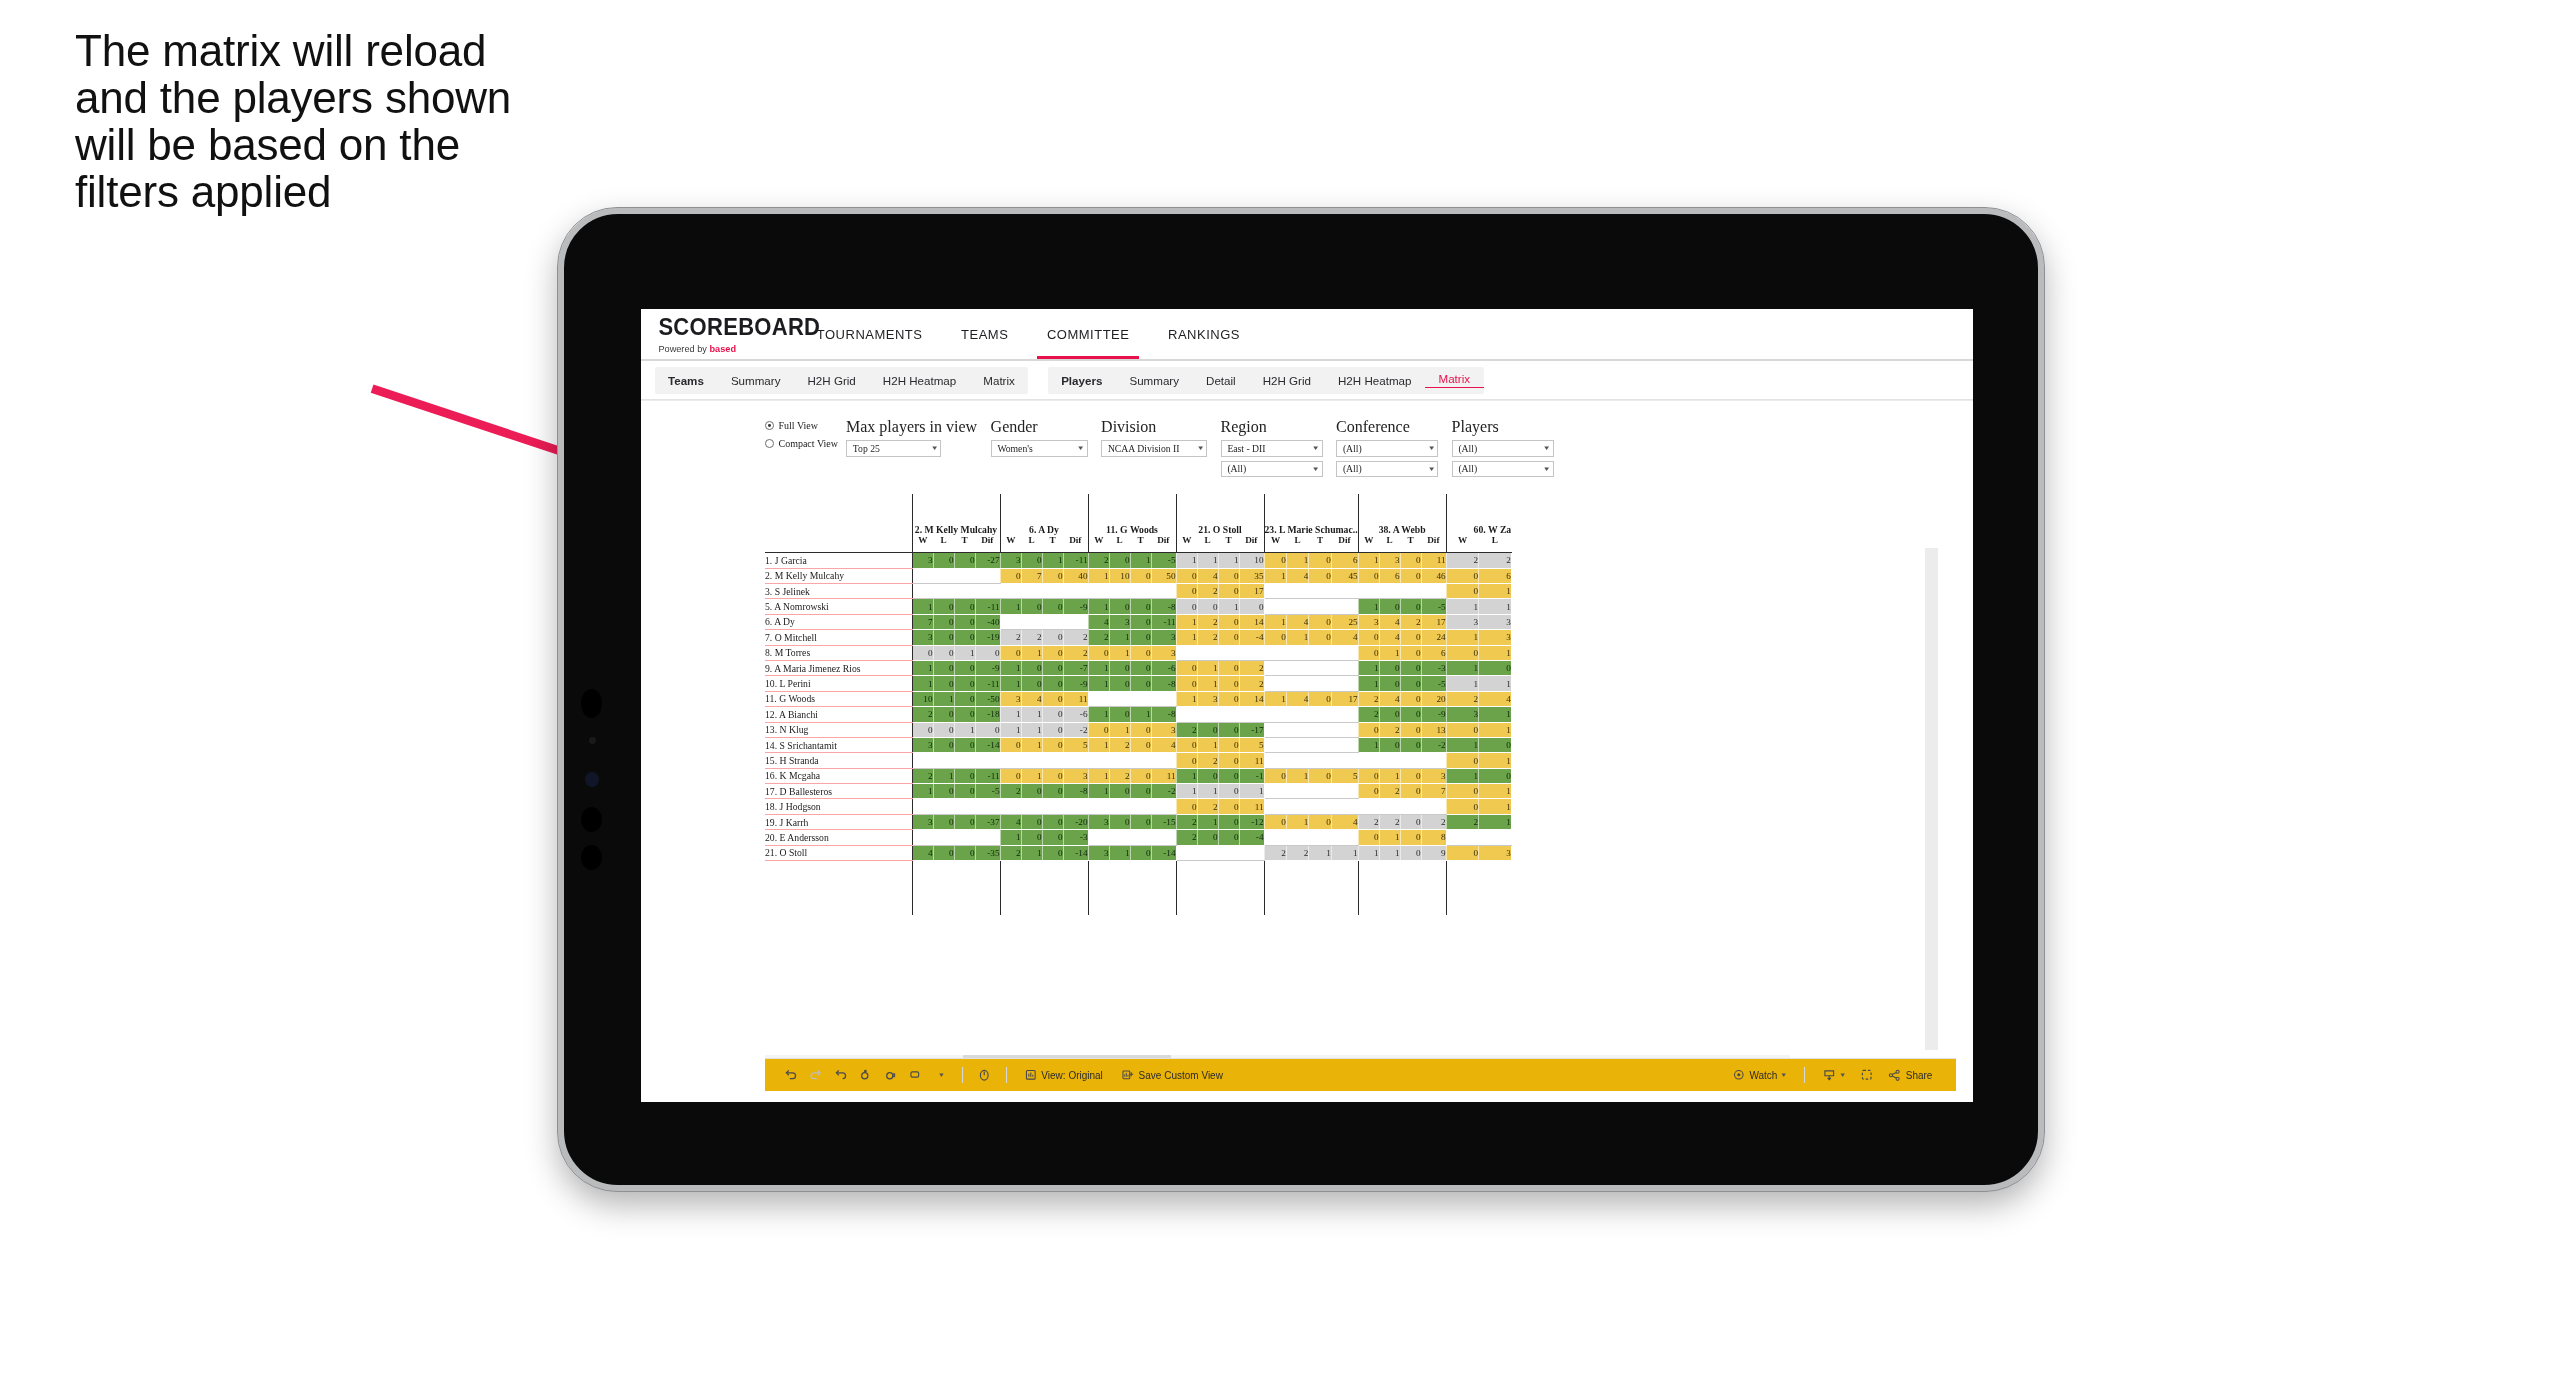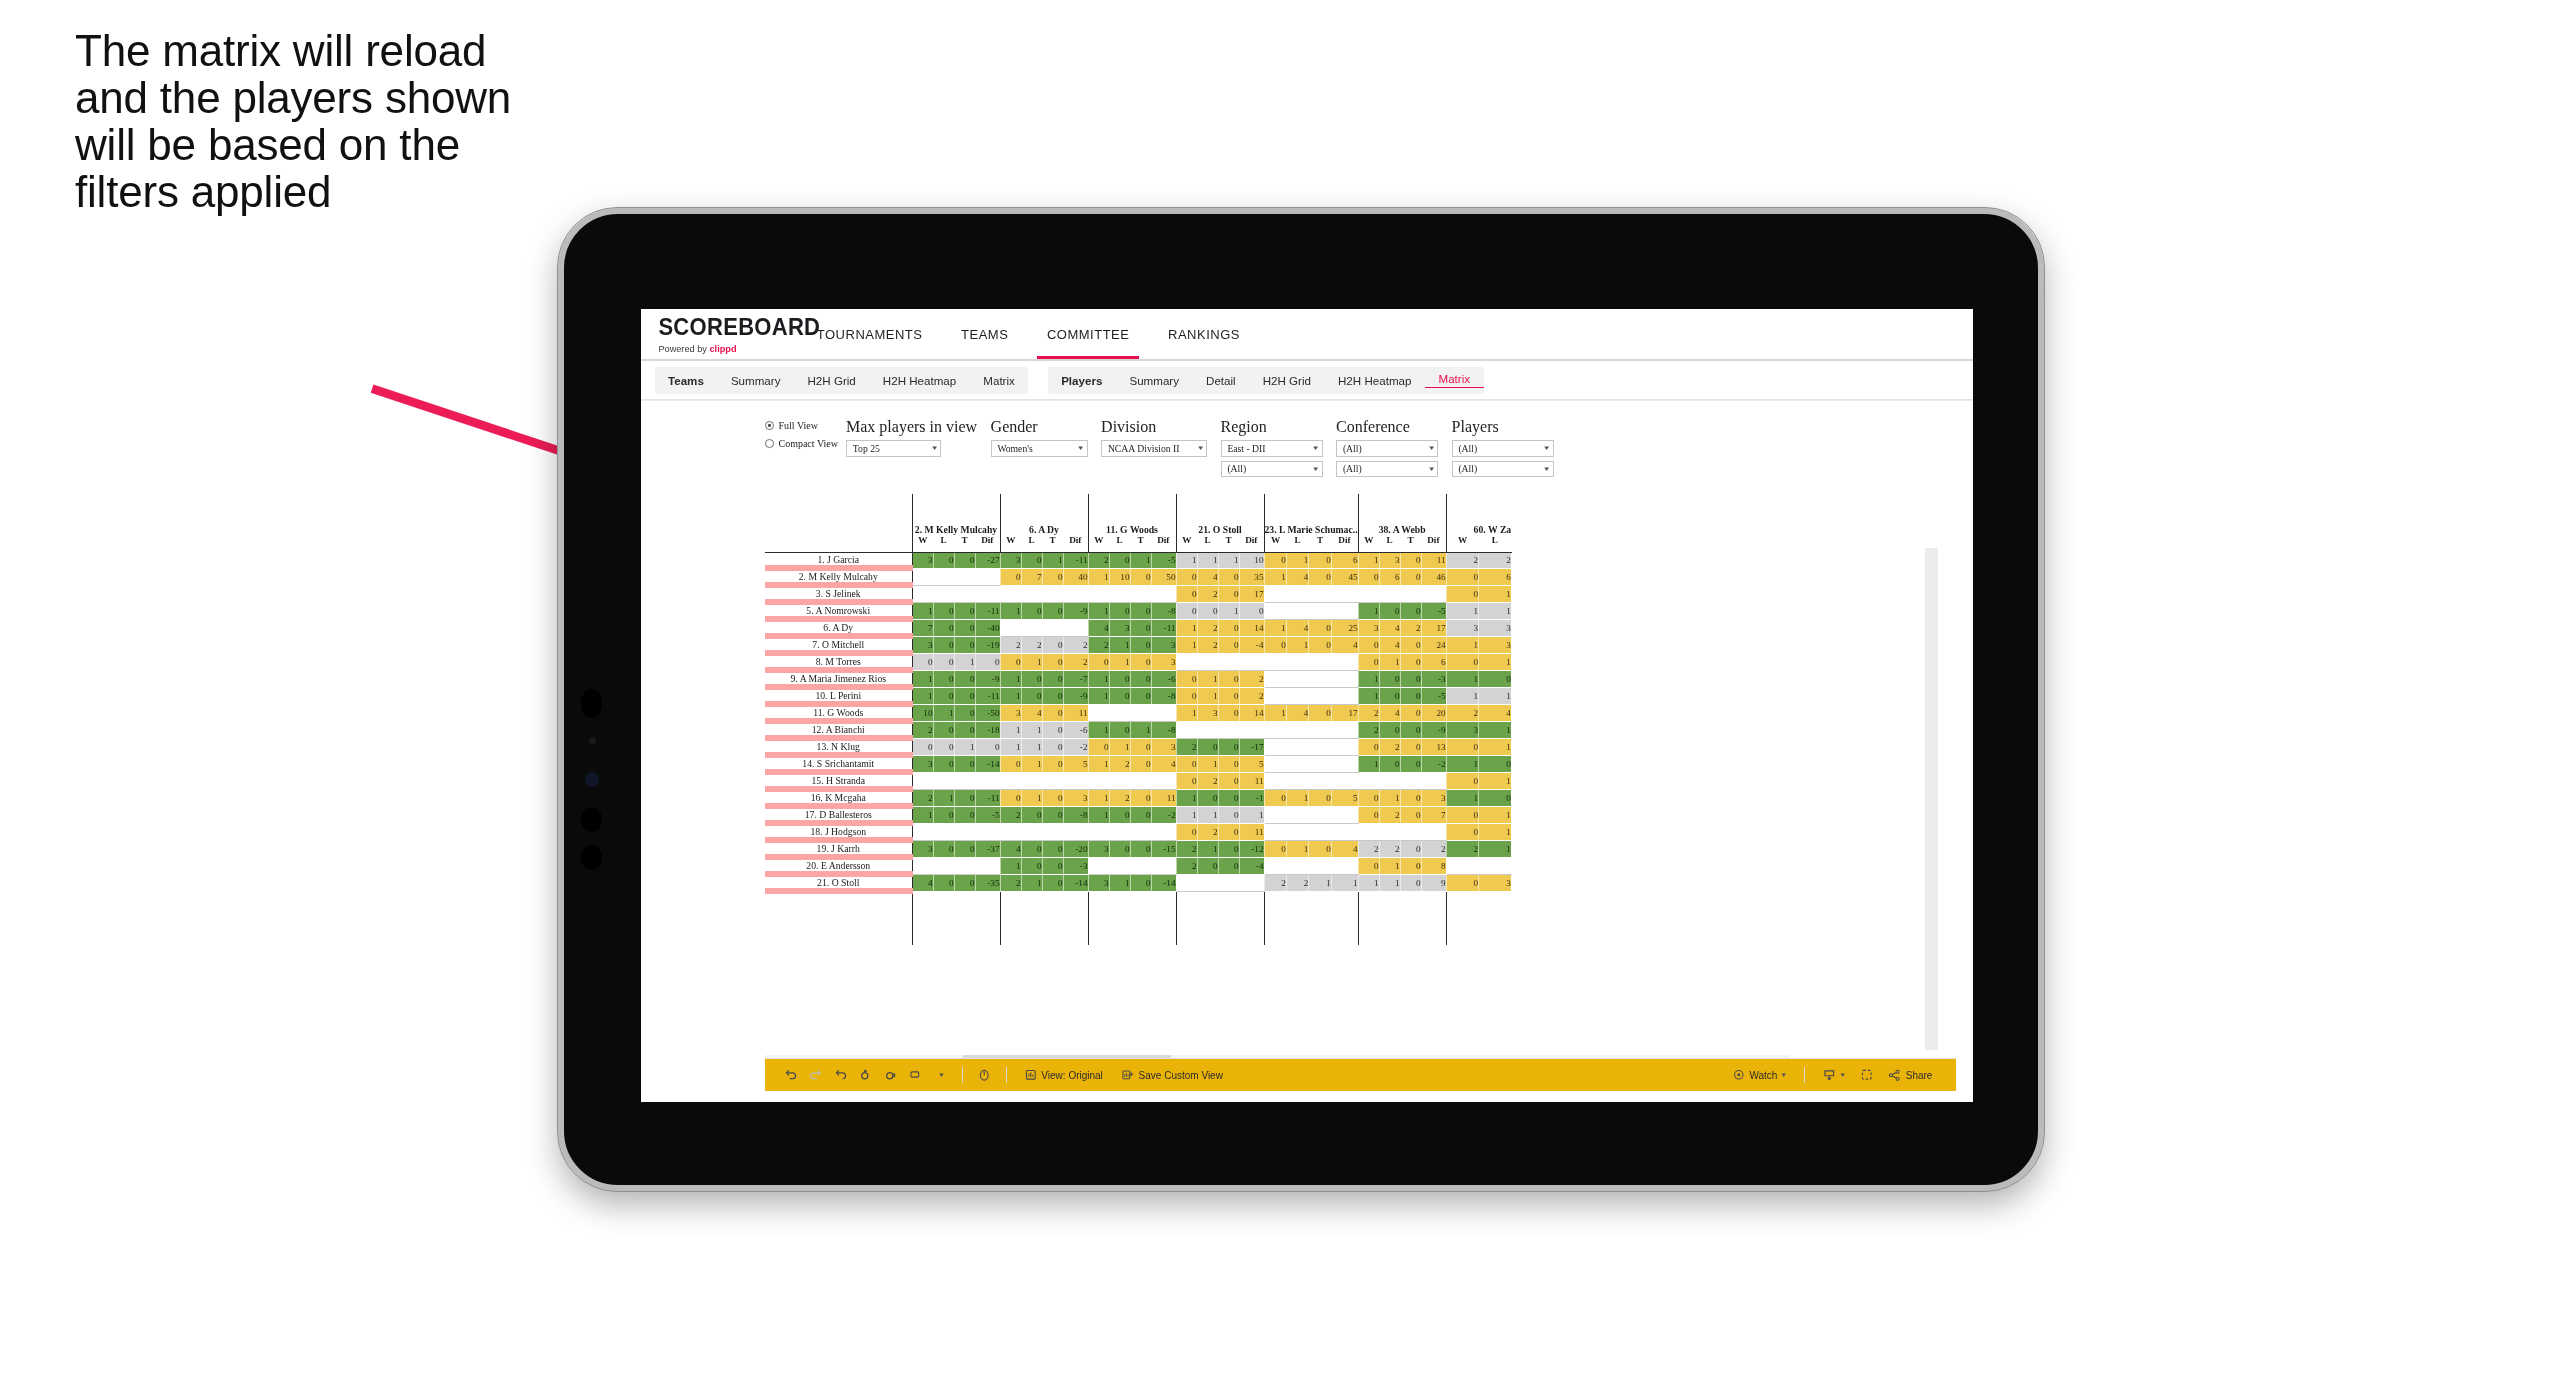--- a/index.html
+++ b/index.html
@@ -140,21 +140,21 @@
     padding-right: 3.9px; border-bottom: 1px solid #ffffff;
     border-right: 1px solid rgba(255,255,255,0.55);
     color:#1b1b1b;
   }
   .cell.dif { width: 25px; }
   .c-green { background:#6aa349; color:#0e2a0b; }
   .c-gold  { background:#f0c951; color:#3a2d05; }
   .c-gray  { background:#d3d3d3; color:#2a2a2a; }
   .c-empty { background:#ffffff; border-bottom: 1px solid #c9c9c9; }
   .rowline td { }
-  tr.rowline .rowhdr-cell { border-bottom:6px solid #fca5a5;text-align:center; }
+  tr.rowline .rowhdr-cell { border-bottom:1px solid #fca5a5; }
   .bottom-band { height: 54px; }
   .bottom-band td { border-bottom:none; background:#fff; }
 
   #scroll-track {
     position:absolute; left:124px; right:183px; bottom: 35px; height: 10.6px;
     background:#f4f4f4;
   }
   #scroll-thumb {
     position:absolute; left: 198px; top:0; width: 208px; height: 10.6px;
     background:#d9d9d9; border-radius: 1px;
@@ -199,21 +199,21 @@
     <div class="side-btn" id="cam-dot"></div>
     <div class="side-btn" id="cam-2"></div>
     <div class="side-btn" id="cam-3"></div>
     <div class="side-btn" id="cam-4"></div>
 
     <div id="screen">
 
       <div id="app-header">
         <div id="brand">
           <div class="logo">SCOREBOARD</div>
-          <div class="powered"><span>Powered by </span><b>clippd</b></div>
+          <div class="powered"><span>Powered by </span><b>based</b></div>
         </div>
         <div class="topnav">
           <div class="topnav-item">TOURNAMENTS</div>
           <div class="topnav-item">TEAMS</div>
           <div class="topnav-item active">COMMITTEE</div>
           <div class="topnav-item">RANKINGS</div>
         </div>
       </div>
 
       <div id="subnav">

